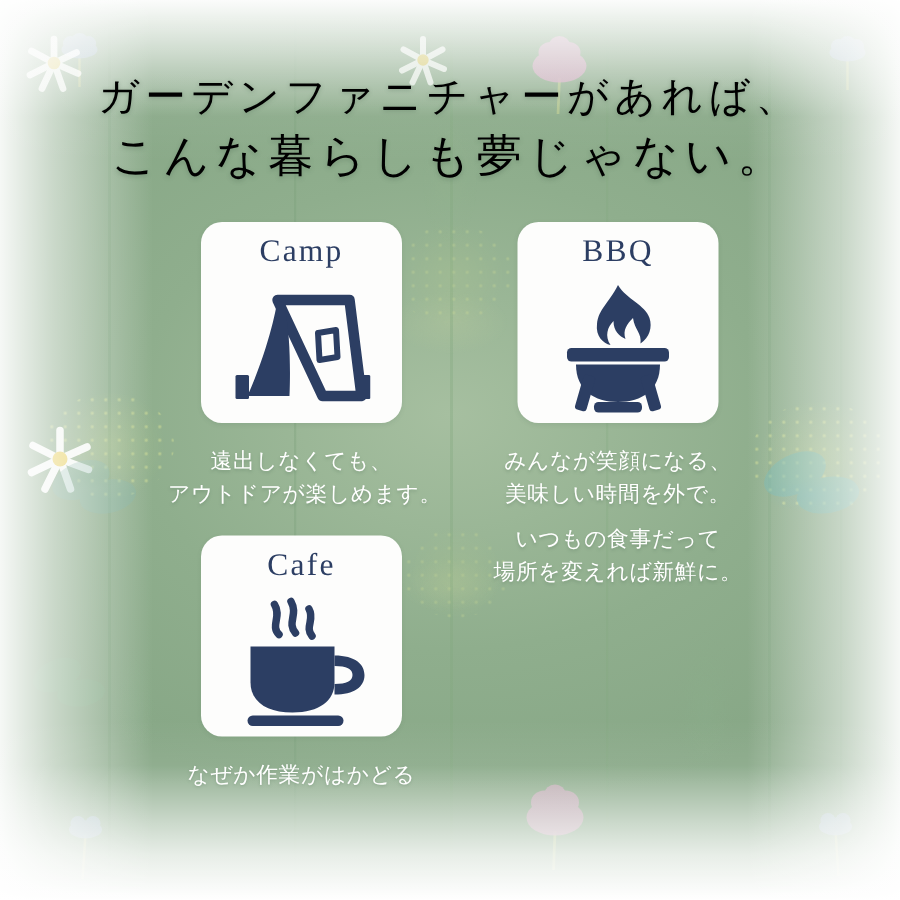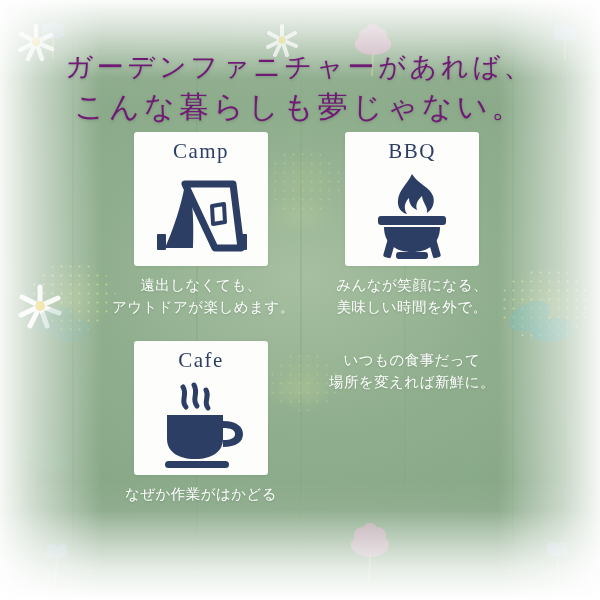--- a/index.html
+++ b/index.html
@@ -65,37 +65,37 @@
   .bg-veil{
     background:linear-gradient(to bottom, rgba(255,255,255,.18) 0%, rgba(255,255,255,0) 18%, rgba(255,255,255,0) 80%, rgba(255,255,255,.30) 100%);
   }
 
   
   #headline{
     position:absolute;left:0;top:48px;width:600px;text-align:center;
     z-index:5;
   }
   #headline .line{
-    display:block;color:#701a75;
-    font-family:Liberation Sans, sans-serif;
+    display:block;color:#000000;
+    font-family:Liberation Mono, monospace;
     font-size:27px;letter-spacing:.14em;line-height:1.42;
     text-shadow:0 1px 3px rgba(90,120,95,.45);
   }
   #headline .line2{font-size:30px;}
 
   
   .card-wrap{position:absolute;z-index:5;width:178px;text-align:center;}
   .cw-camp  {left:112px; top:132px;}
   .cw-bbq   {left:323px; top:132px;}
   .cw-cafe  {left:112px; top:341px;}
   .cw-dinner{left:323px; top:341px;}
 
   .card{
-    width:134px;height:134px;margin:0 auto;
-    background:#fdfdfc;border-radius:3px;
+    width:134px;height:134px;margin:16px auto;
+    background:#fdfdfc;border-radius:14px;
     box-shadow:0 1px 3px rgba(80,110,85,.13);
     position:relative;
   }
   .card-title{
     position:absolute;left:0;top:9px;width:100%;
     font-family:"Liberation Serif", serif;
     font-size:21px;color:#2c3e63;letter-spacing:.07em;
     line-height:1;
   }
   .card-icon{

